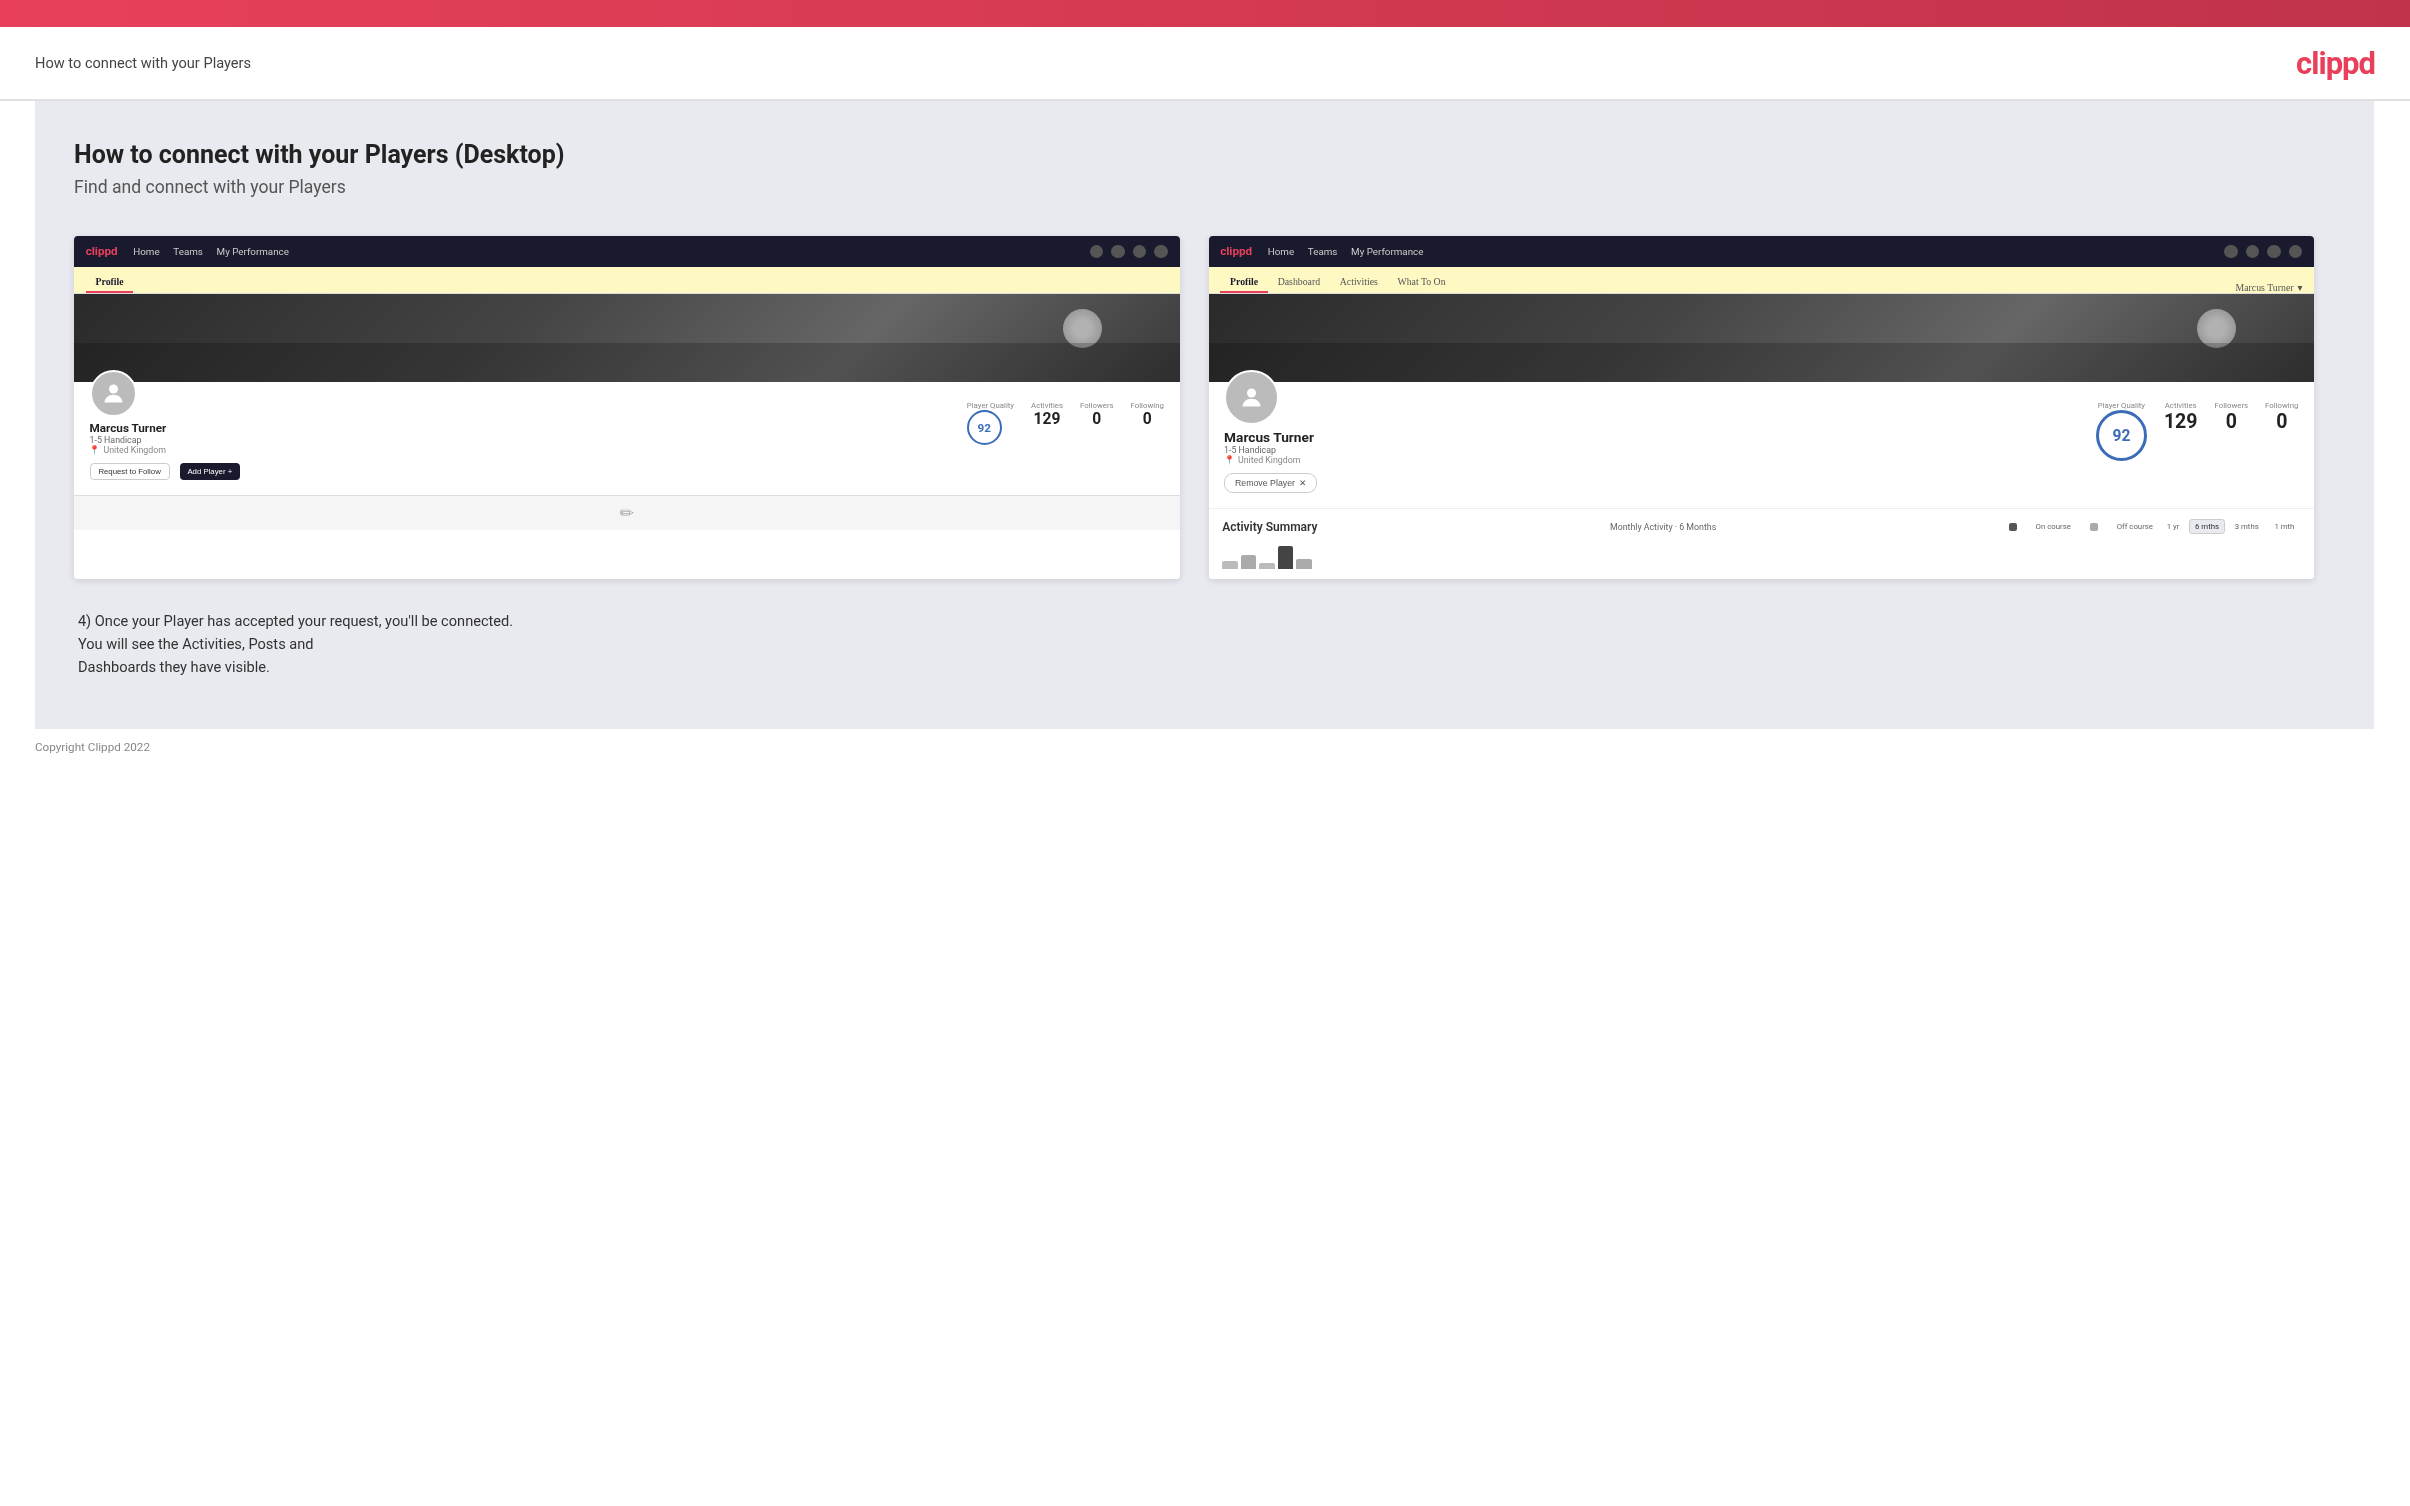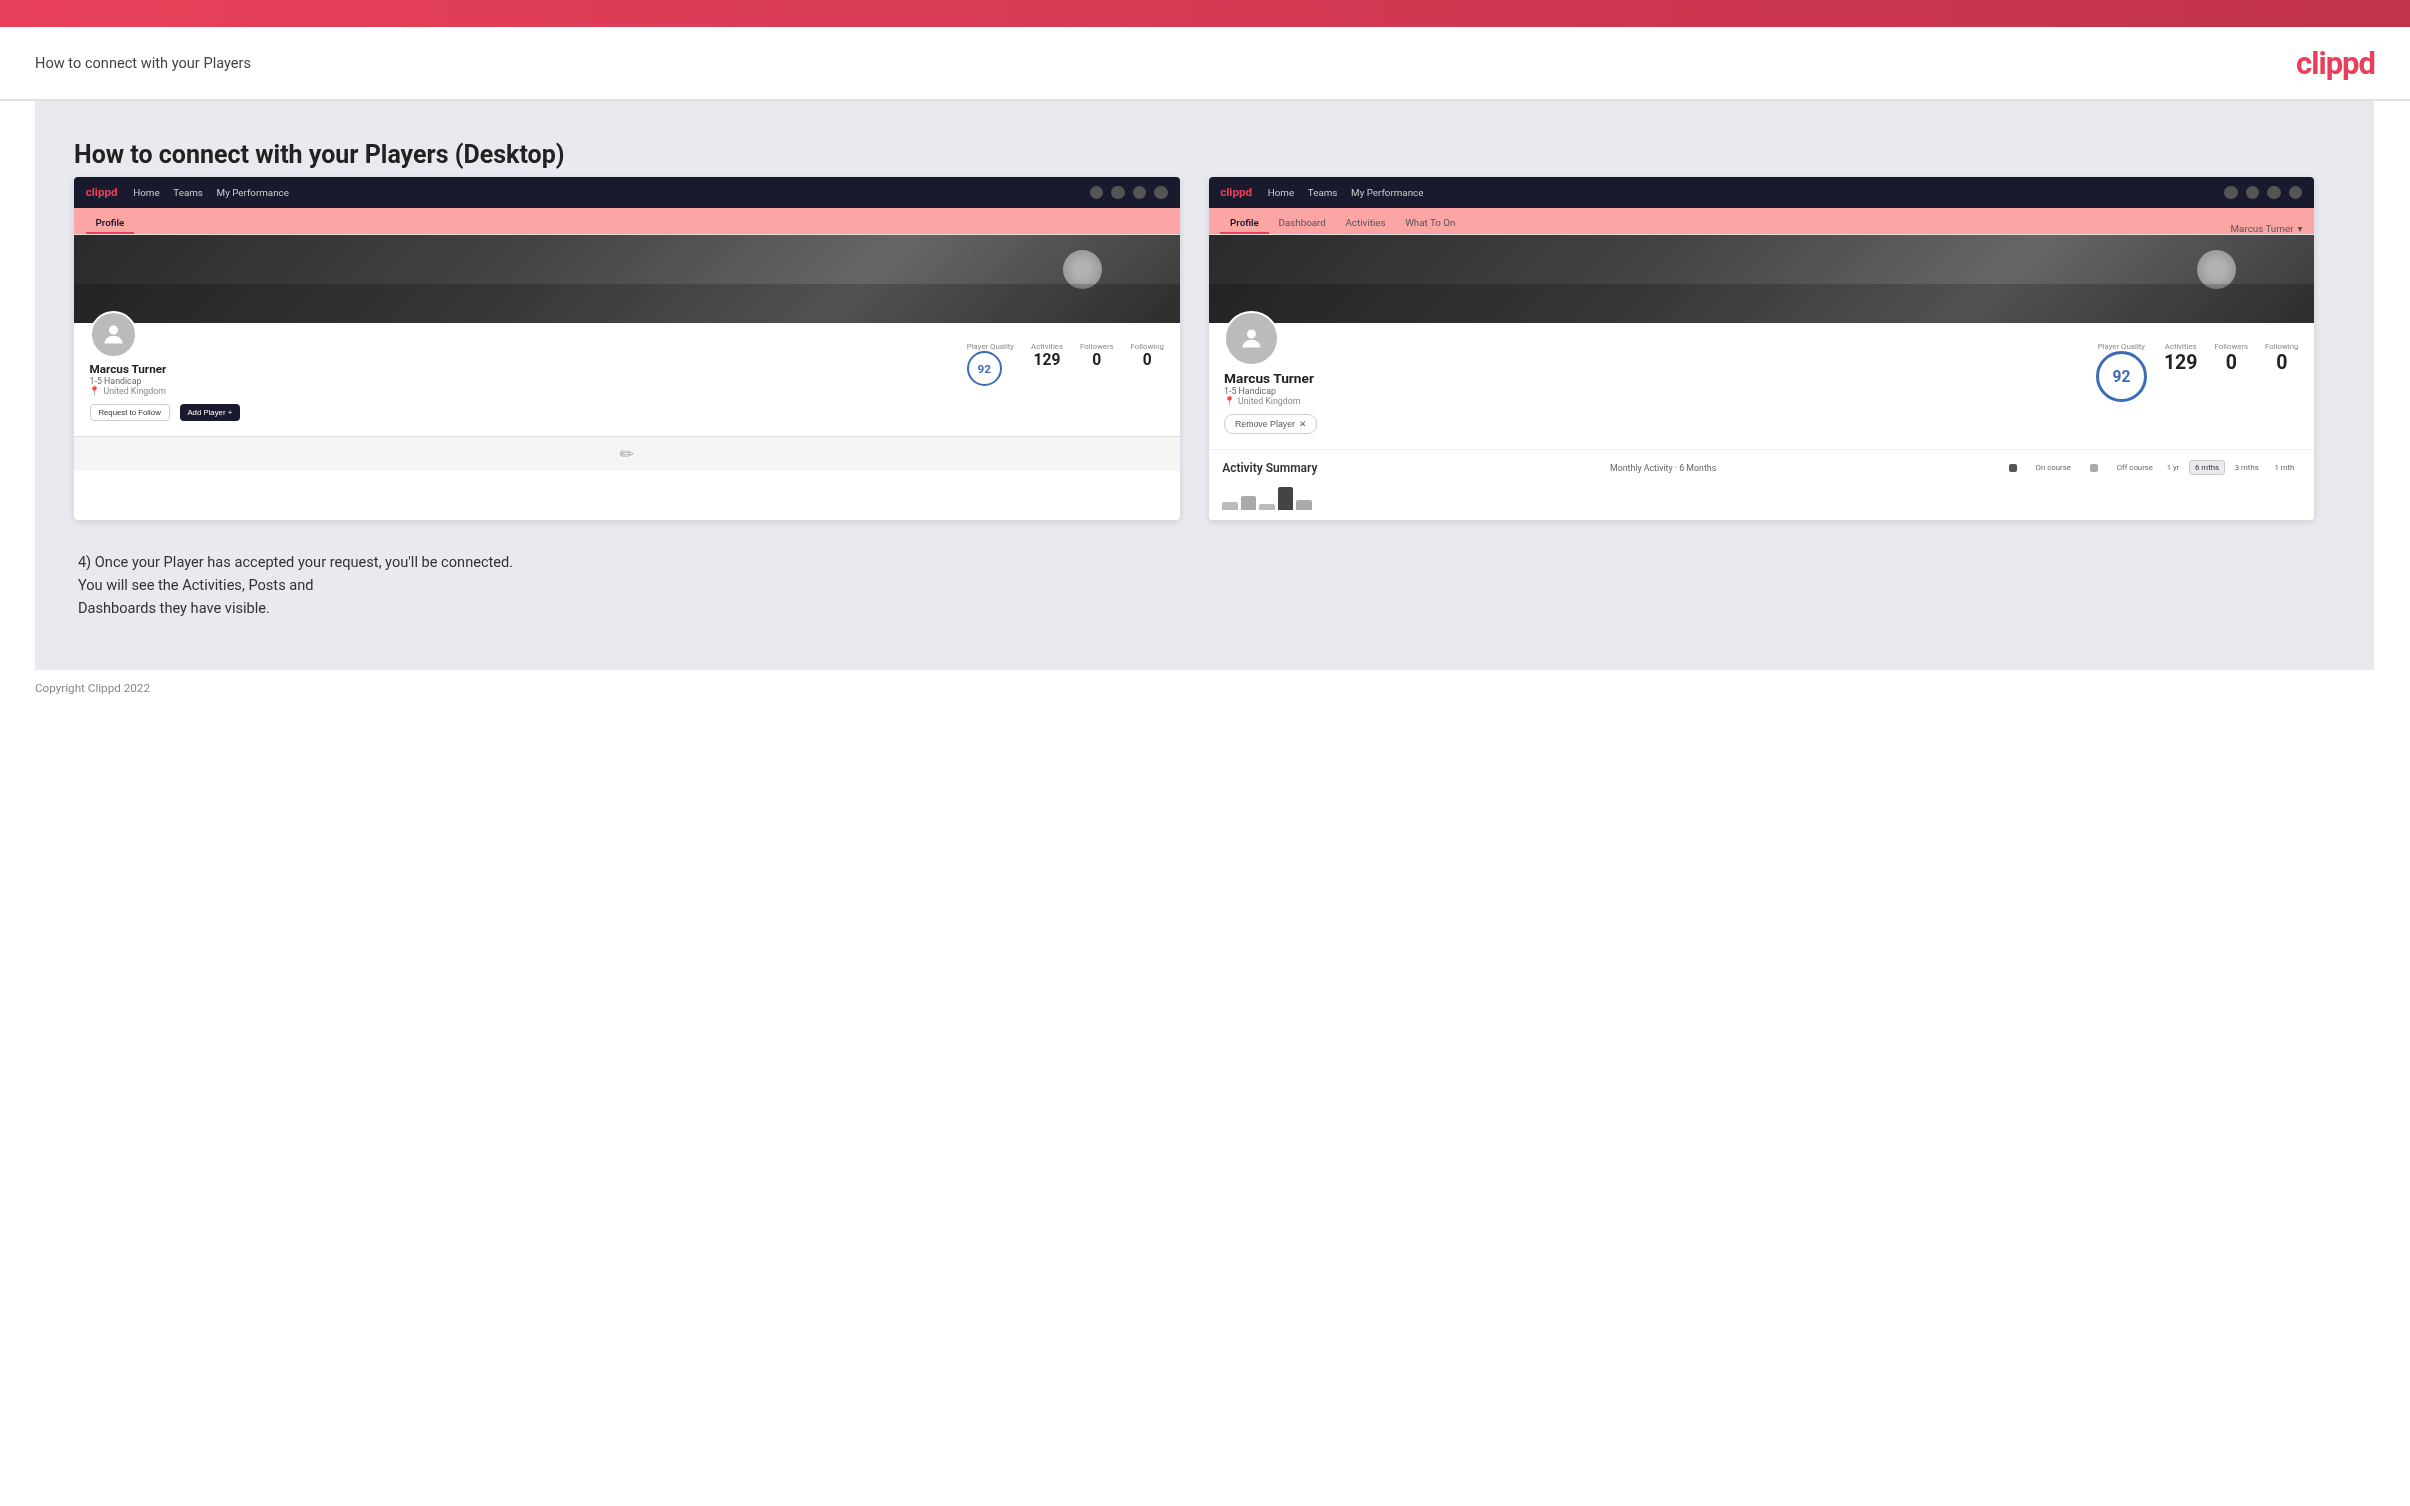--- a/index.html
+++ b/index.html
@@ -86,26 +86,27 @@
     }
     .app-nav-icon {
       width: 13.7px;
       height: 13.7px;
       border-radius: 50%;
       background: #555;
       display: inline-block;
     }
     
     .app-tabs {
-      background: #fca5a5;
+      background: #fef9c3;
       border-bottom: 1px solid #ddd;
       display: flex;
       padding: 0 11.7px;
       height: 27px;
       align-items: flex-end;
+      font-family: Liberation Serif, serif;
     }
     .app-tab {
       font-size: 9.8px;
       color: #555;
       padding: 3.9px 9.8px;
       border-bottom: 2px solid transparent;
       cursor: pointer;
     }
     .app-tab.active {
       color: #1a1a2e;
@@ -355,20 +356,21 @@
 
 <div class="top-bar"></div>
 
 <div class="header">
   <span class="header-title">How to connect with your Players</span>
   <span class="logo-text">clippd</span>
 </div>
 
 <div class="main-content">
   <div class="page-heading">How to connect with your Players (Desktop)</div>
+  <div class="page-subheading">Find and connect with your Players</div>
 
   <div class="screenshots-row">
 
     <div class="screenshot-panel">
 
       <div class="app-nav">
         <span class="app-nav-logo">clippd</span>
         <span class="app-nav-item">Home</span>
         <span class="app-nav-item">Teams</span>
         <span class="app-nav-item">My Performance</span>

